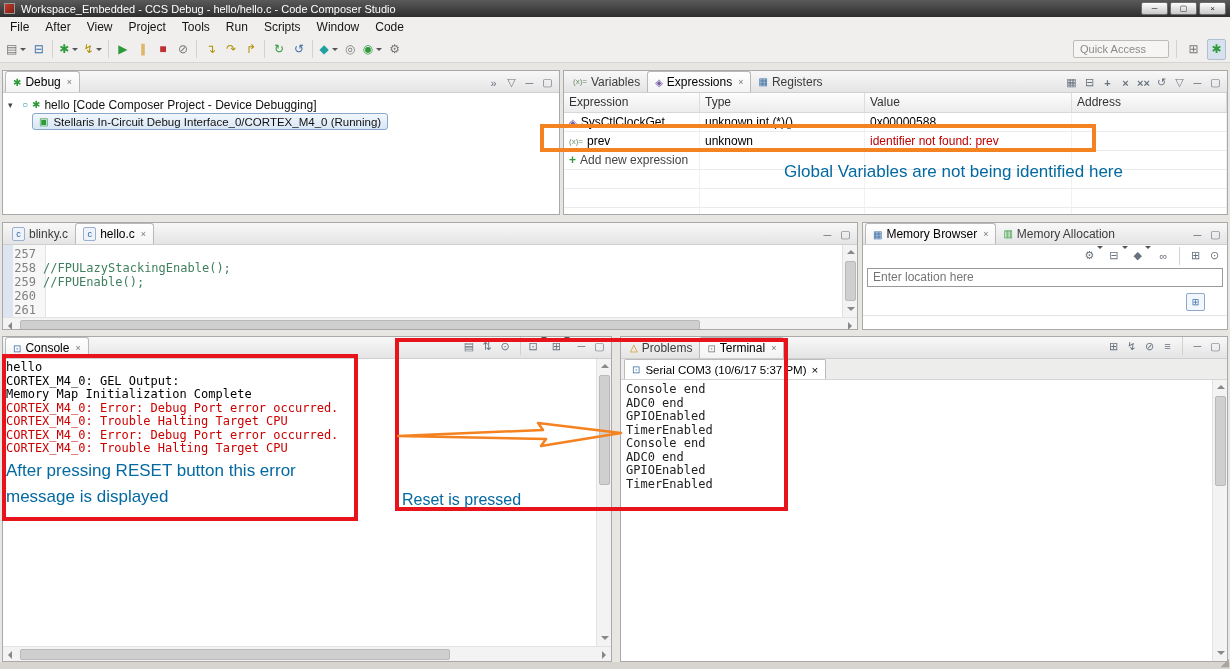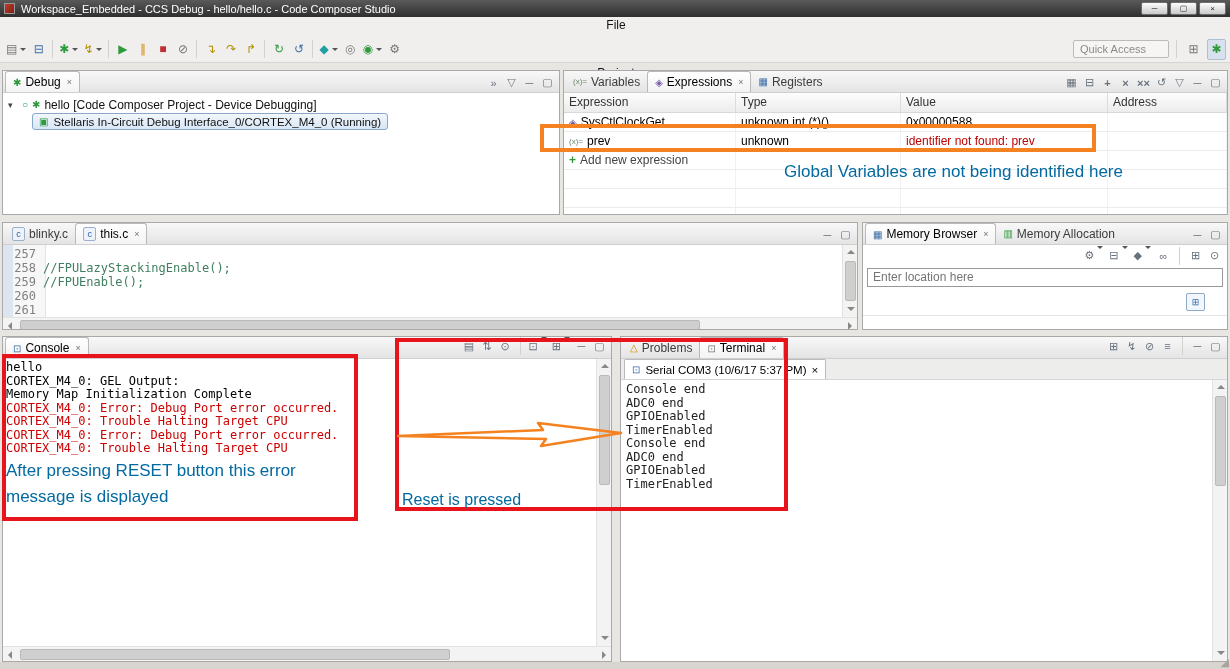--- a/index.html
+++ b/index.html
@@ -10,21 +10,21 @@
   .titlebar { position:absolute; top:0; left:0; right:0; height:17px;
     background:linear-gradient(#5a5a5a,#2e2e2e); color:#fff; font-size:11px;
     display:flex; align-items:center; gap:6px; padding:0 4px;text-align:center; }
   .app-icon { width:11px; height:11px; background:linear-gradient(135deg,#c23a2b,#7e1f16); border:1px solid #999; }
   .win-controls { margin-left:auto; display:flex; gap:2px; }
   .win-btn { width:27px; height:13px; background:linear-gradient(#fdfdfd,#c9c9c9);
     border:1px solid #6d6d6d; border-radius:2px; font-size:8px; color:#222;
     display:flex; align-items:center; justify-content:center; }
 
   .menubar { position:absolute; top:17px; left:0; right:0; height:19px; background:#f0efee;
-    display:flex; align-items:center; padding-left:2px; font-size:12px; color:#141414;flex-direction:column; }
+    display:flex; align-items:center; padding-left:2px; font-size:12px; color:#141414; }
   .menu-item { padding:1px 8px; }
 
   .toolbar { position:absolute; top:36px; left:0; right:0; height:27px; background:#f0efee;
     border-bottom:1px solid #d7d5d2; display:flex; align-items:center; padding:0 4px; gap:1px; }
   .ticon { min-width:19px; height:21px; display:flex; align-items:center; justify-content:center;
     font-size:12px; color:#5c708a; border-radius:2px; padding:0 2px; }
   .dd::after { content:""; border-left:3px solid transparent; border-right:3px solid transparent;
     border-top:3px solid #555; margin-left:3px; }
   .tsep { width:1px; height:18px; background:#d3d1ce; margin:0 3px; }
   .g-green { color:#2e9a3c; } .g-red { color:#c03030; } .g-yellow { color:#b09000; }
@@ -57,21 +57,21 @@
     background:linear-gradient(#f2f7fd,#d8e6f5); border-radius:3px; padding:0 6px; height:17px;
     margin-left:24px; font-size:11.5px; }
 
   
   .ehdr { display:flex; height:20px; min-height:20px; background:linear-gradient(#fdfdfd,#ececec);
     border-bottom:1px solid #d8d8d8; font-size:12px; color:#333; }
   .ehdr > div { padding:2px 5px; border-right:1px solid #dcdcdc; }
   .erow { display:flex; height:19px; min-height:19px; align-items:stretch; border-bottom:1px solid #ebebeb; font-size:12px; }
   .erow > div { padding:0 5px; border-right:1px solid #f1f1f1; display:flex; align-items:center; gap:4px;
     overflow:hidden; white-space:nowrap; }
-  .c-expr { width:172px; } .c-type { width:165px; } .c-val { width:207px; } .c-addr { flex:1; }
+  .c-expr { width:136px; } .c-type { width:165px; } .c-val { width:207px; } .c-addr { flex:1; }
   .expr-icon { font-size:10px; color:#7a5ea8; }
   .vx-icon { font-size:8px; color:#6b8a6b; }
   .addexpr-icon { color:#2e9a3c; font-weight:bold; font-size:12px; }
   .err-val { color:#c00000; }
   .add-label { color:#444; }
 
   
   .ed-wrap { flex:1; display:flex; }
   .ed-code { flex:1; font-family:"DejaVu Sans Mono", monospace; font-size:12px; padding-top:2px;
     background:linear-gradient(to right,#dce5f0 0,#dce5f0 10px,#f7f7f7 10px,#f7f7f7 42px,#e4e4e4 42px,#e4e4e4 43px,#ffffff 43px); }
@@ -147,21 +147,21 @@
 
   <div class="menubar">
     <span class="menu-item">File</span>
     <span class="menu-item">After</span>
     <span class="menu-item">View</span>
     <span class="menu-item">Project</span>
     <span class="menu-item">Tools</span>
     <span class="menu-item">Run</span>
     <span class="menu-item">Scripts</span>
     <span class="menu-item">Window</span>
-    <span class="menu-item">Reset</span>
+    <span class="menu-item">Code</span>
   </div>
 
   <div class="toolbar">
     <span class="ticon dd g-gray">▤</span>
     <span class="ticon g-blue">⊟</span>
     <span class="tsep"></span>
     <span class="ticon dd g-green">✱</span>
     <span class="ticon dd g-yellow">↯</span>
     <span class="tsep"></span>
     <span class="ticon g-green">▶</span>
@@ -299,21 +299,21 @@
   </div>
 
   <div class="view" style="left:2px; top:222px; width:856px; height:108px;">
     <div class="vhdr">
       <div class="tab">
         <span class="cfile">c</span>
         <span>blinky.c</span>
       </div>
       <div class="tab active">
         <span class="cfile">c</span>
-        <span>this.c</span>
+        <span>hello.c</span>
         <span class="close">×</span>
       </div>
       <div class="hicons">
         <span class="hicon">─</span>
         <span class="hicon">▢</span>
       </div>
     </div>
     <div class="ed-wrap">
       <div class="ed-code">
         <div class="eline">

